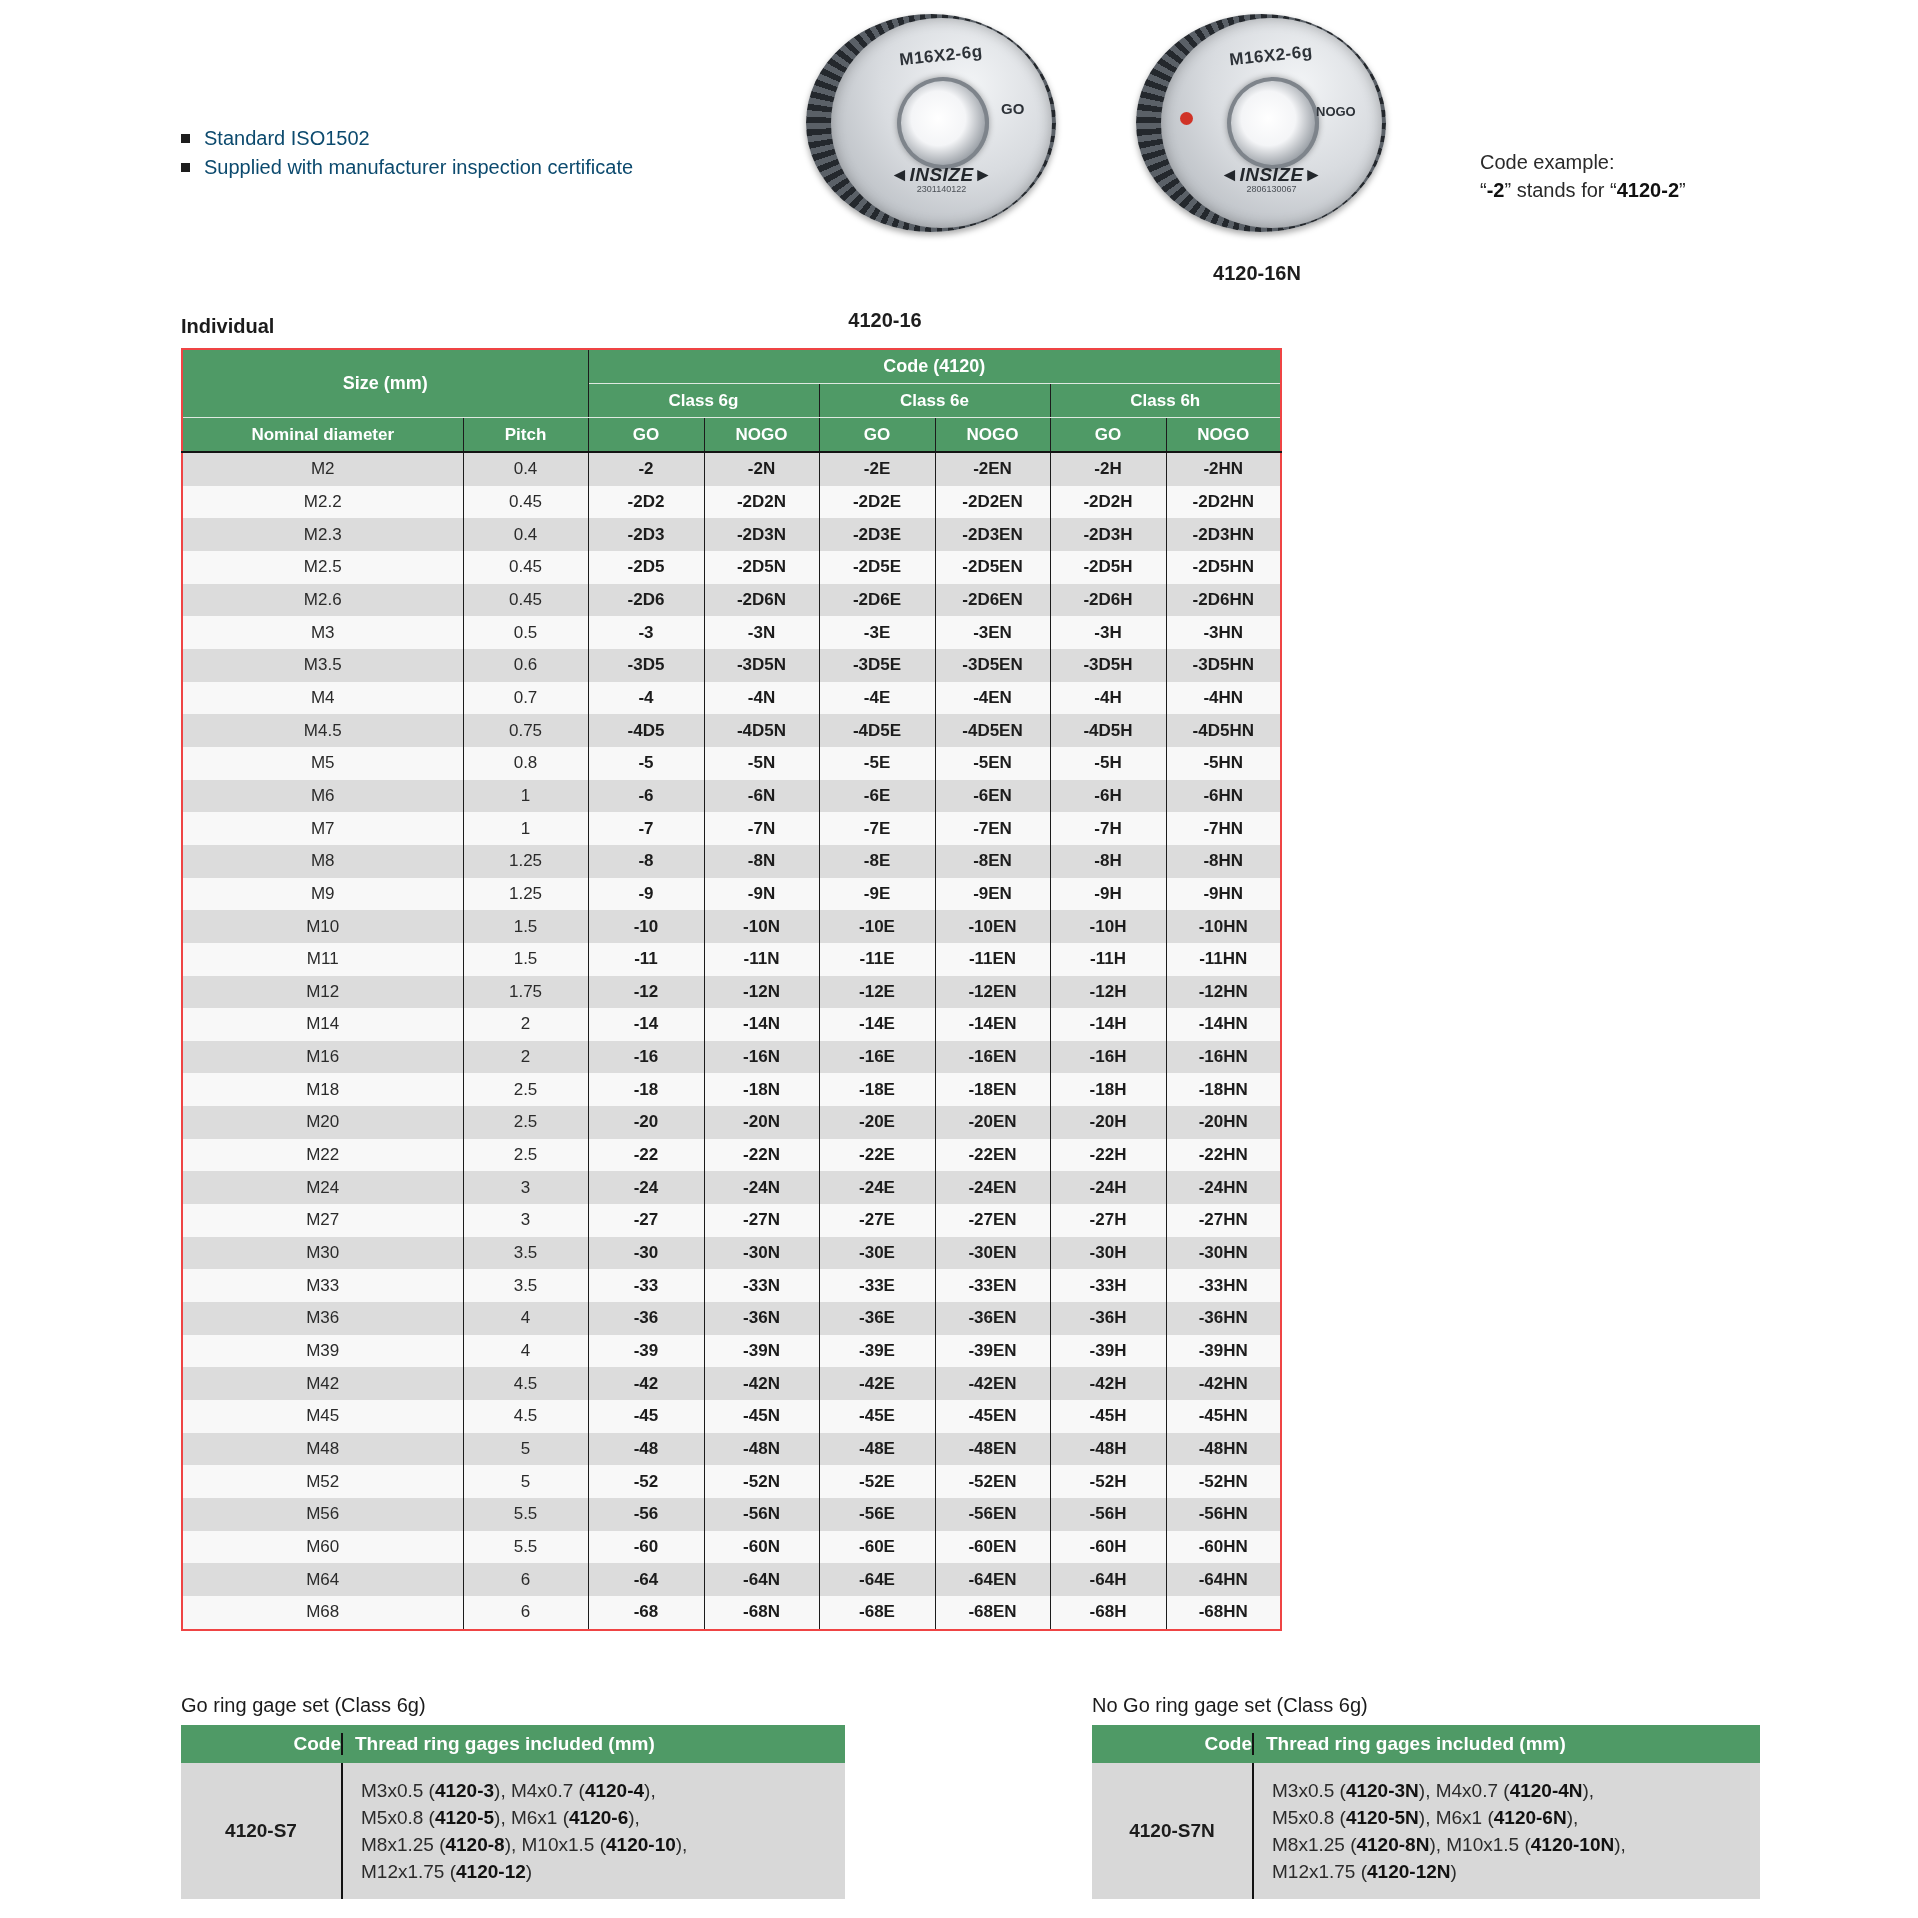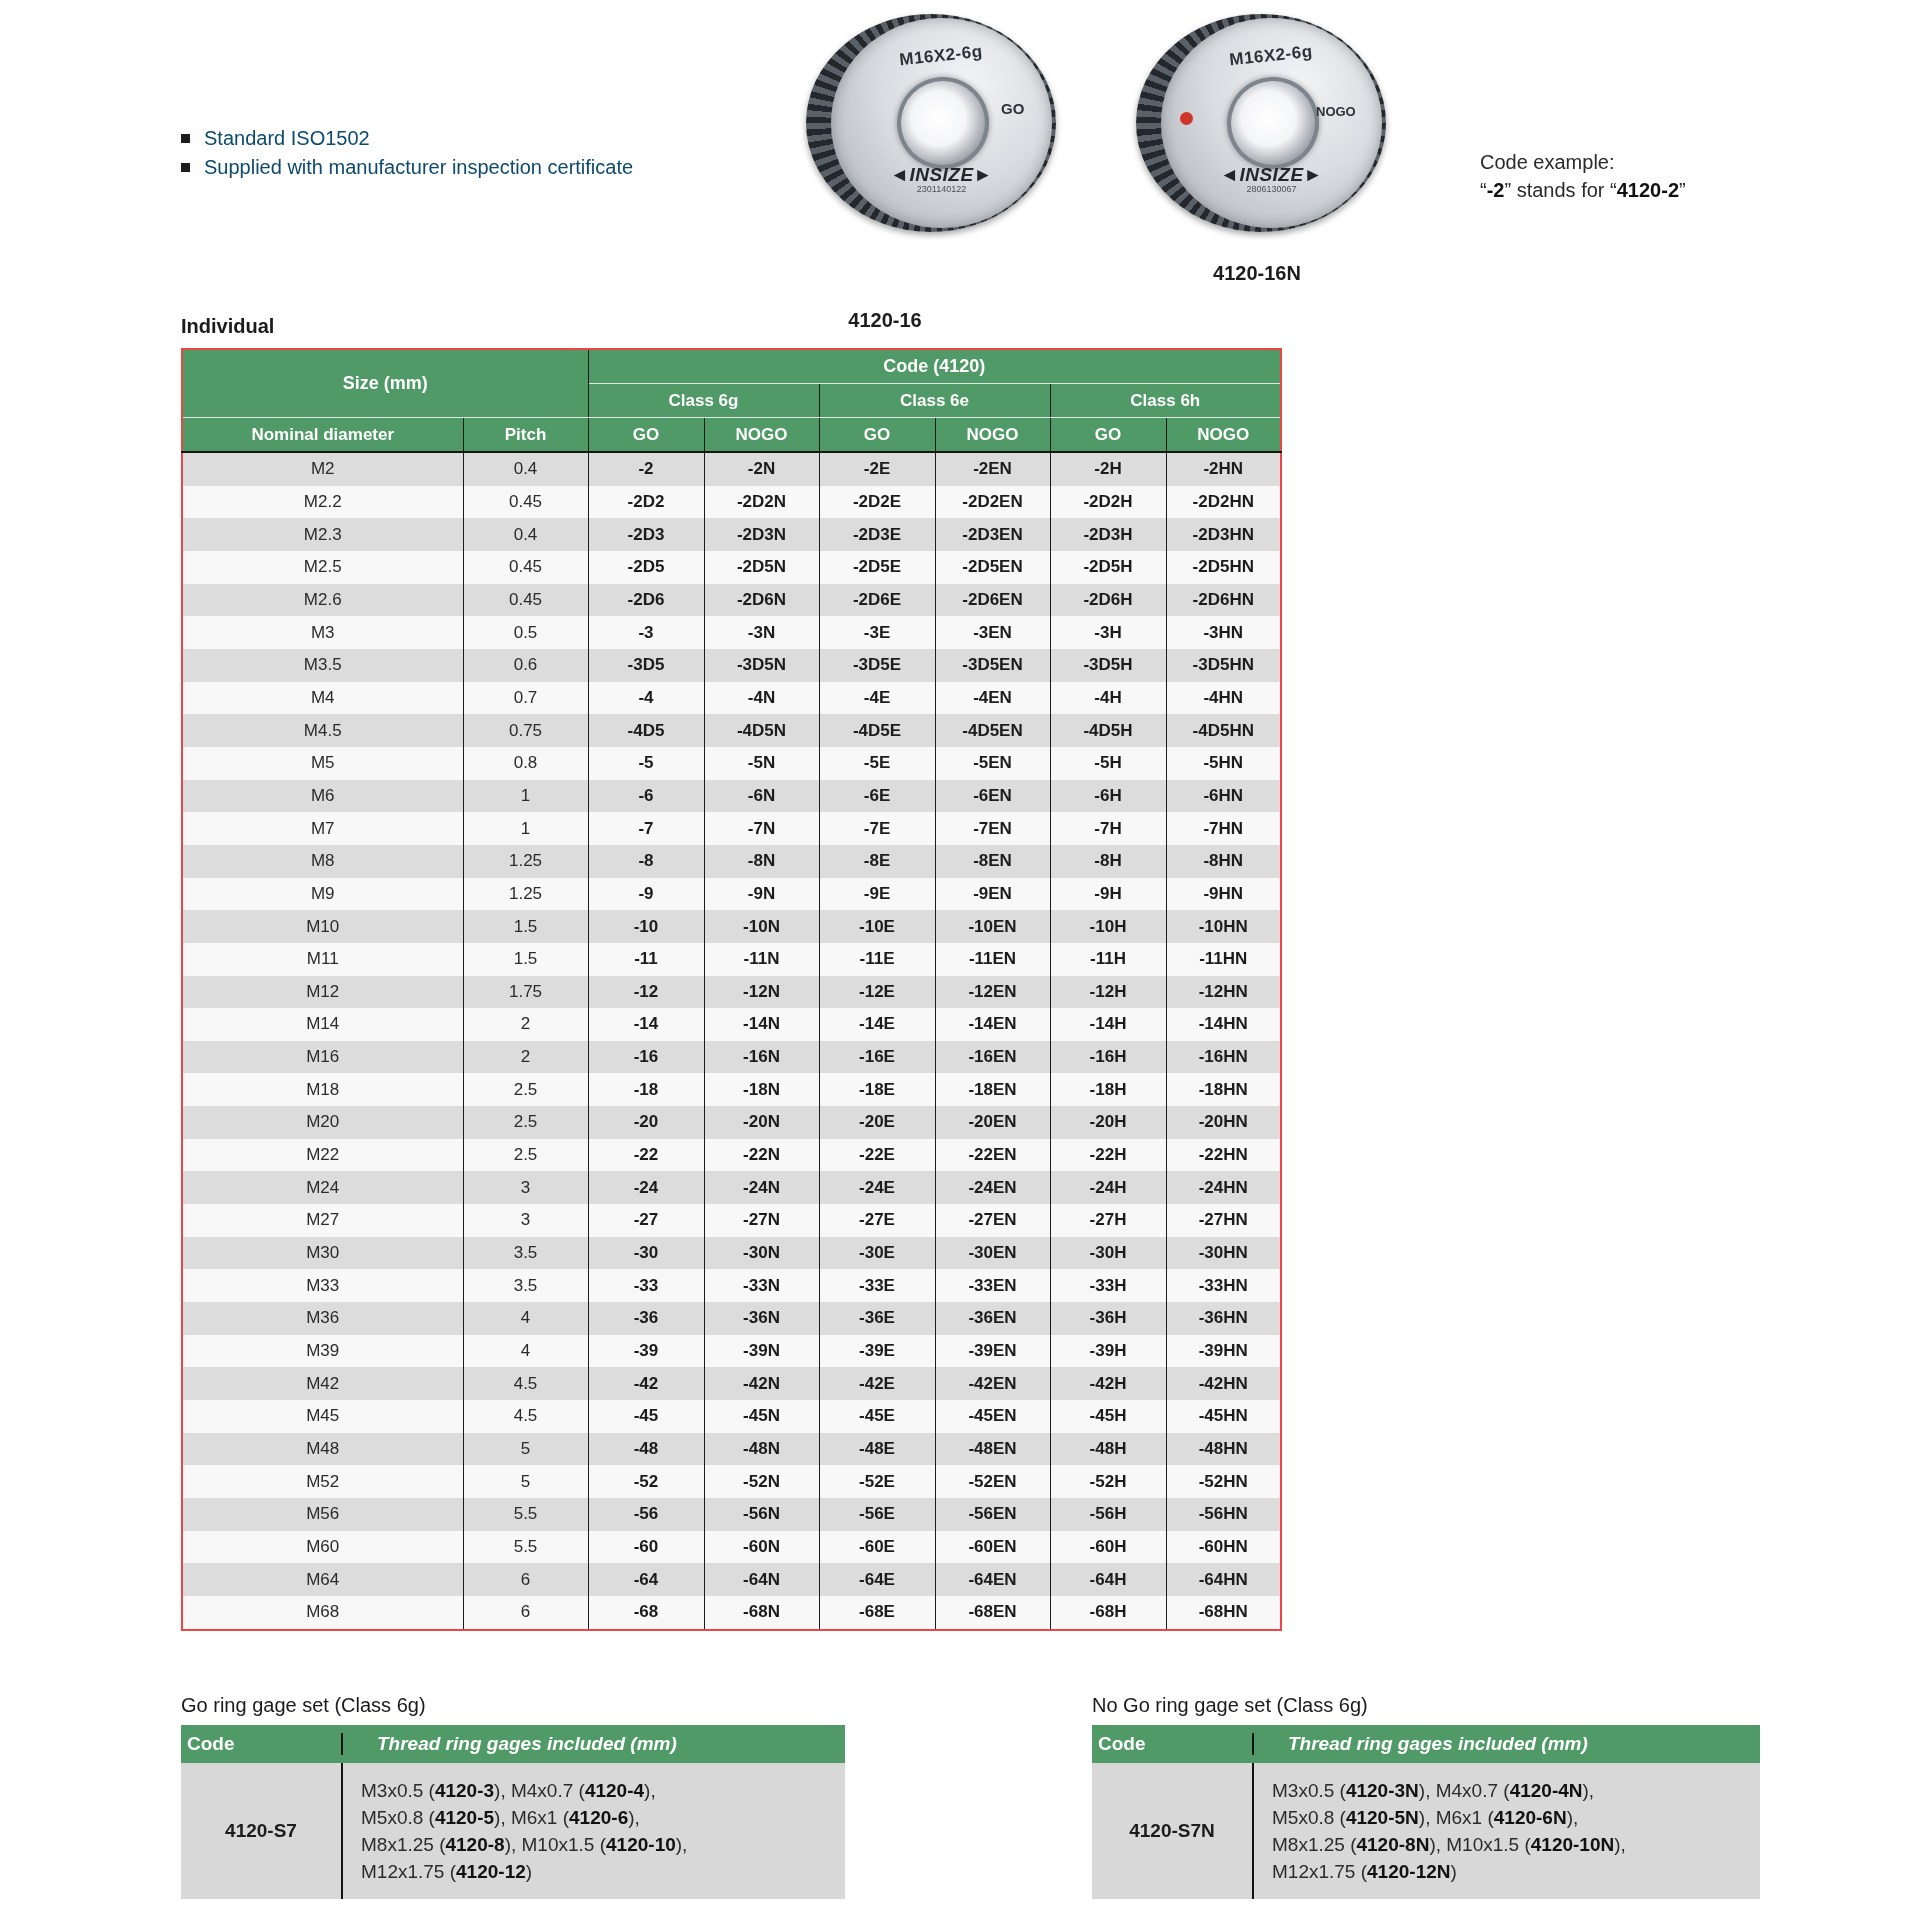--- a/index.html
+++ b/index.html
@@ -52,22 +52,22 @@
   table.main tr.odd td{background:#dcdcdc;}
   table.main tr.even td{background:#f8f8f8;}
 
   
   .set-title{font-size:20px;font-weight:normal;color:#1b1b1b;}
   .set-table{position:absolute;}
   .set-header{display:flex;background:#4f9a66;color:#fff;font-weight:bold;font-size:19px;height:38px;align-items:center;}
   .set-body{display:flex;background:#d8d8d8;}
   .set-col-code{flex:0 0 160px;box-sizing:border-box;}
   .set-col-content{flex:1;box-sizing:border-box;border-left:2px solid #121212;}
-  .set-header .set-col-code{padding-left:6px;}
-  .set-header .set-col-content{padding-left:34px;font-style:italic;}
+  .set-header .set-col-code{padding-left:6px;text-align:right;}
+  .set-header .set-col-content{padding-left:12px;}
   .set-body .set-col-code{display:flex;align-items:center;justify-content:center;font-weight:bold;font-size:19px;color:#1c1c1c;}
   .set-body .set-col-content{padding:14px 8px 14px 18px;font-size:19px;line-height:27px;color:#2b2b2b;}
   .set-body b{color:#111;}
 </style>
 </head>
 <body>
 
 <div class="abs bullets">
   <div class="bullet-row">
     <span class="bullet-sq"></span>

